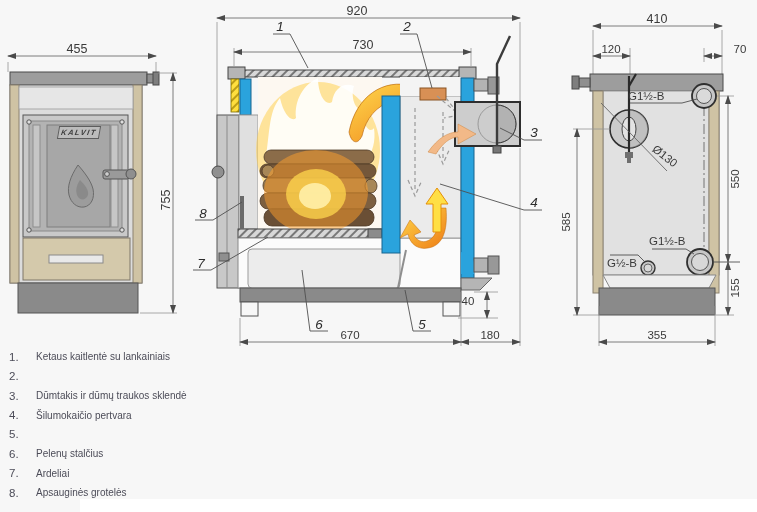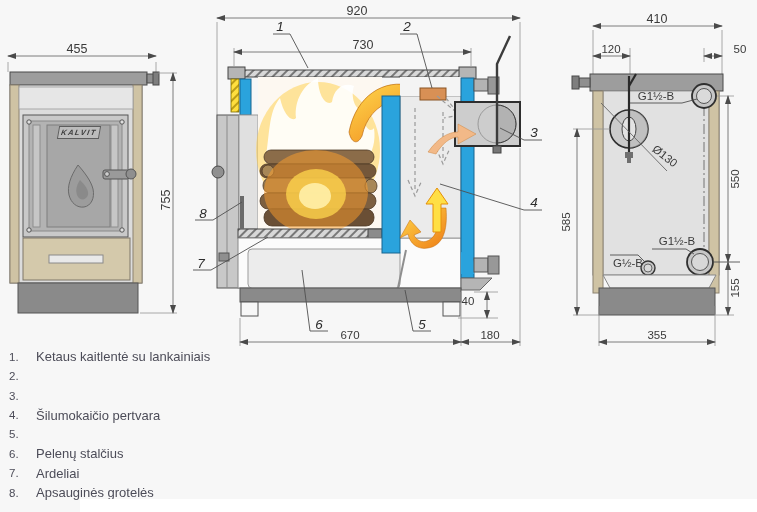--- a/index.html
+++ b/index.html
@@ -10,32 +10,32 @@
   }
   .stage{position:absolute;left:0;top:0;width:757px;height:346px}
   svg{display:block}
   .dim{stroke:#7c7c7c;stroke-width:1;fill:none}
   .ext{stroke:#949494;stroke-width:.8;fill:none}
   .ldr{stroke:#4f4f4f;stroke-width:.9;fill:none}
   .lbl{position:absolute;color:#3a3a3a;font-size:11.5px;line-height:14px;text-align:center;white-space:nowrap}
   .lbl.big{font-size:12.5px}
   .lbl.vert{transform:rotate(-90deg)}
   .lbl.diag{transform:rotate(38deg)}
-  .lbl.left{text-align:center}
+  .lbl.left{text-align:left}
   .callout{position:absolute;width:16px;font-style:italic;font-size:13.5px;color:#2d2d2d;text-align:center;white-space:nowrap}
   .brand{
     position:absolute;left:58px;top:126px;width:40px;height:11px;
     border:1px solid #5d5d5d;background:#bcbcbc;transform:skewX(-10deg);
     font-size:7.5px;font-weight:bold;font-style:italic;letter-spacing:1.5px;
     color:#3d3d3d;text-align:center;line-height:11px;overflow:hidden
   }
   .legend{position:absolute;left:0;top:347px;width:520px}
   .legend-row{display:flex;align-items:center;height:19.45px}
   .legend-num{margin-left:9px;width:27px;flex:0 0 27px;color:#4c4c58;font-size:11.5px}
-  .legend-text{color:#4c4c58;font-size:13px;white-space:nowrap}
+  .legend-text{color:#4c4c58;font-size:10px;white-space:nowrap}
   .whitefoot{position:absolute;left:80px;top:499px;width:677px;height:13px;background:#ffffff}
 </style>
 </head>
 <body>
 
 <div class="stage">
 <svg width="757" height="346" viewBox="0 0 757 346">
   <defs>
     <pattern id="hatch" width="6" height="6" patternUnits="userSpaceOnUse" patternTransform="rotate(45)">
       <rect width="6" height="6" fill="#d8d8d8"></rect>
@@ -308,40 +308,41 @@
 <span class="callout" style="left:399px;top:19px">2</span>
 <span class="callout" style="left:526px;top:125px">3</span>
 <span class="callout" style="left:526px;top:195px">4</span>
 <span class="callout" style="left:414px;top:317px">5</span>
 <span class="callout" style="left:311px;top:317px">6</span>
 <span class="callout" style="left:193px;top:256px">7</span>
 <span class="callout" style="left:195px;top:206px">8</span>
 
 <span class="lbl big" style="left:639px;top:12px;width:36px">410</span>
 <span class="lbl" style="left:596px;top:42px;width:30px">120</span>
-<span class="lbl" style="left:726px;top:42px;width:28px">50</span>
+<span class="lbl" style="left:726px;top:42px;width:28px">70</span>
 <span class="lbl left" style="left:628px;top:89px;width:56px">G1½-B</span>
 <span class="lbl diag" style="left:642px;top:149px;width:46px">Ø130</span>
 <span class="lbl vert" style="left:719px;top:172px;width:32px">550</span>
 <span class="lbl vert" style="left:550px;top:215px;width:32px">585</span>
 <span class="lbl left" style="left:607px;top:256px;width:42px">G½-B</span>
 <span class="lbl left" style="left:649px;top:234px;width:56px">G1½-B</span>
 <span class="lbl vert" style="left:719px;top:281px;width:32px">155</span>
 <span class="lbl" style="left:639px;top:328px;width:36px">355</span>
 
 <div class="legend">
   <div class="legend-row">
     <span class="legend-num">1.</span>
     <span class="legend-text">Ketaus kaitlentė su lankainiais</span>
   </div>
   <div class="legend-row">
     <span class="legend-num">2.</span>
   </div>
   <div class="legend-row">
     <span class="legend-num">3.</span>
+    <span class="legend-text">Dūmtakis ir dūmų traukos sklendė</span>
   </div>
   <div class="legend-row">
     <span class="legend-num">4.</span>
     <span class="legend-text">Šilumokaičio pertvara</span>
   </div>
   <div class="legend-row">
     <span class="legend-num">5.</span>
   </div>
   <div class="legend-row">
     <span class="legend-num">6.</span>

